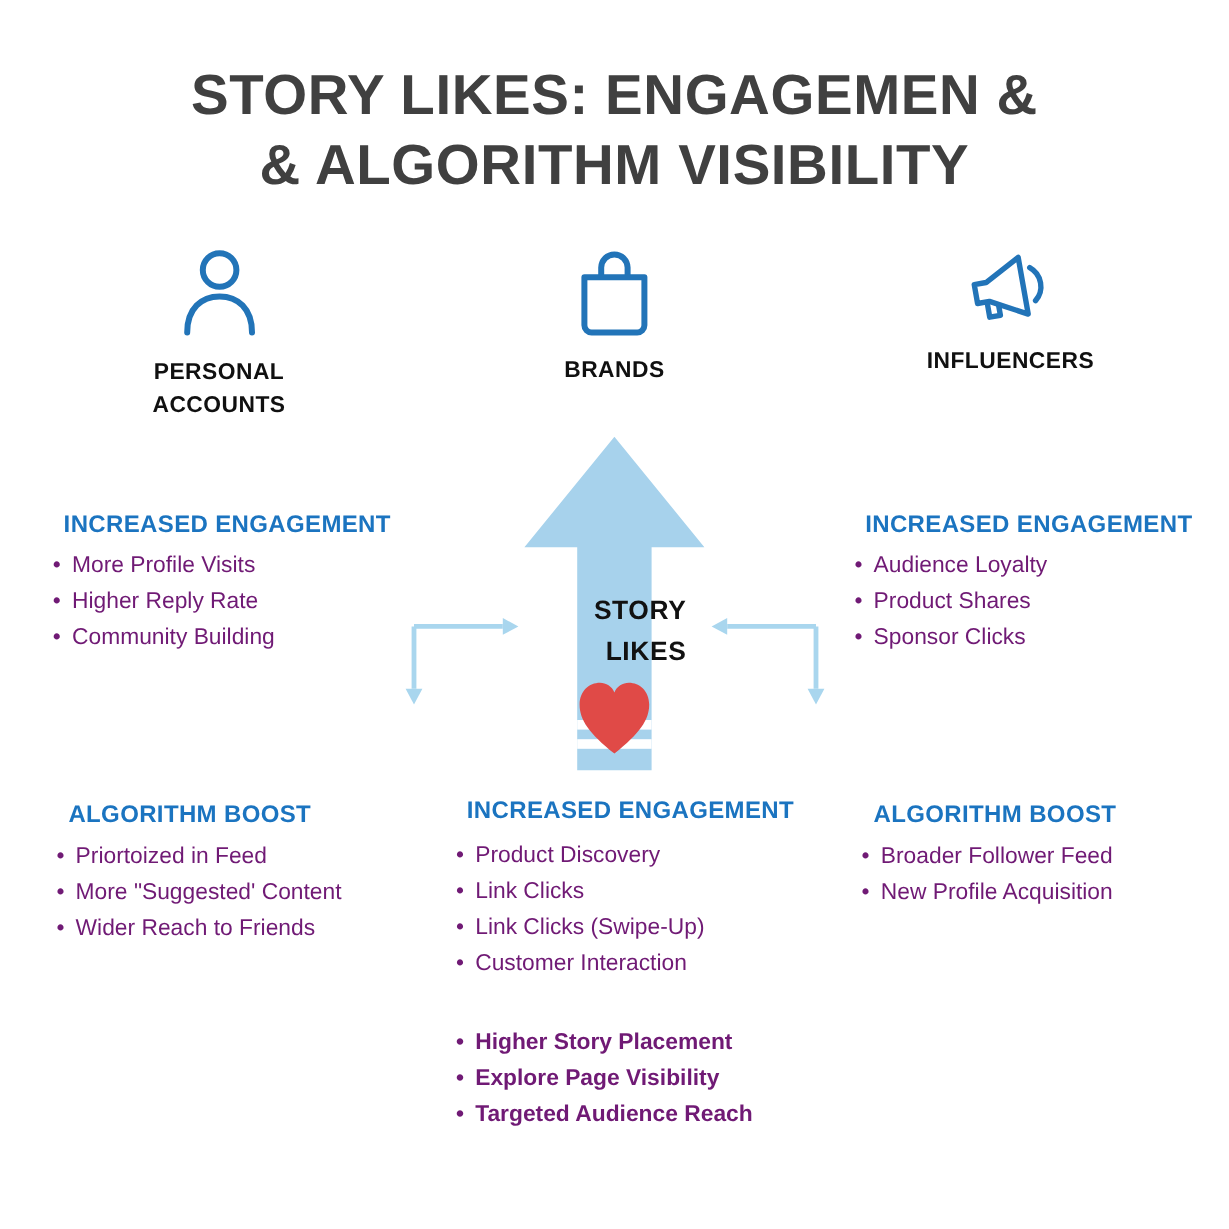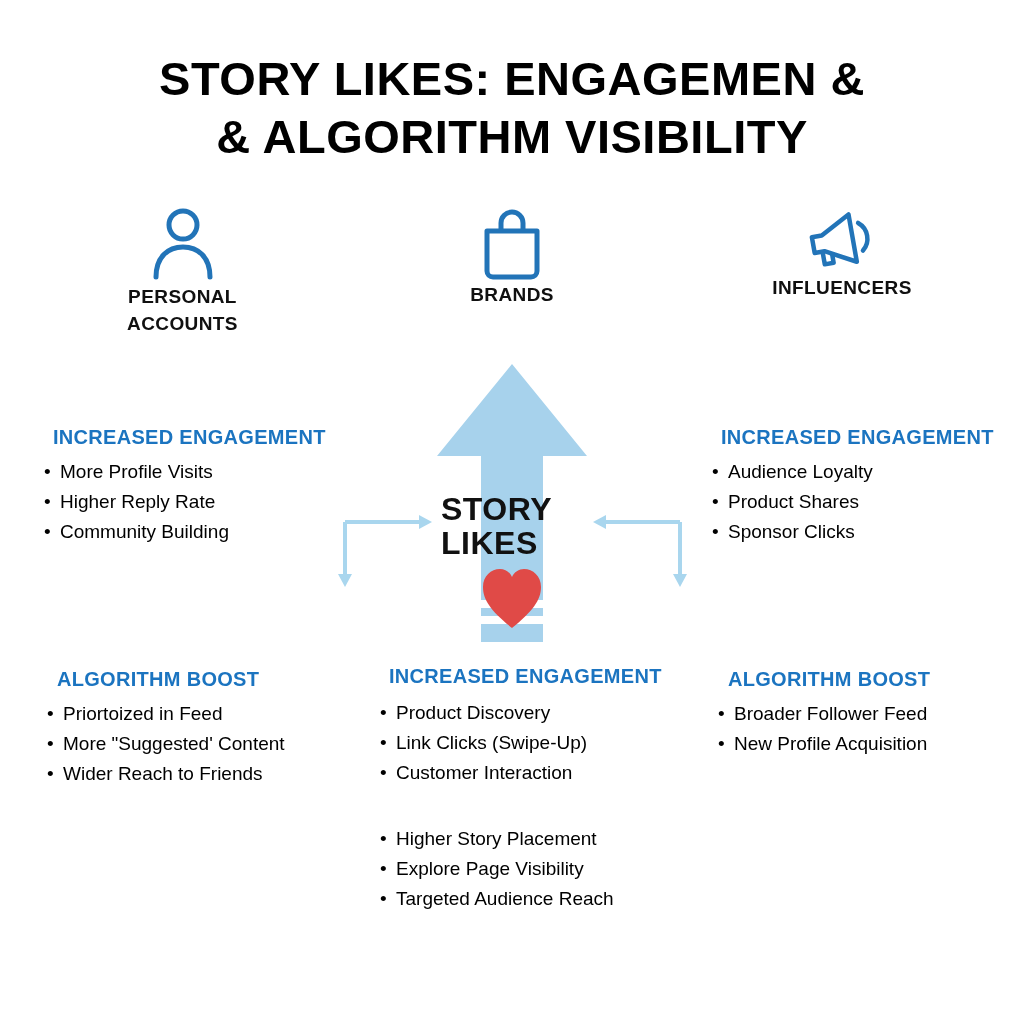--- a/index.html
+++ b/index.html
@@ -3,58 +3,58 @@
 <meta charset="utf-8">
 <style>
   html,body { margin:0; padding:0; background:#ffffff; }
   .canvas {
     position:relative; width:1024px; height:1024px; background:#ffffff;
     font-family:"Liberation Sans", sans-serif; overflow:hidden;
   }
   .title {
     position:absolute; top:50px; left:0; width:100%; margin:0;
     text-align:center; font-size:47px; line-height:58px;
-    color:#000000; font-weight:800; letter-spacing:0.5px;
+    color:#404040; font-weight:800; letter-spacing:0.5px;
   }
   .audience { position:absolute; text-align:center; }
   .audience .icon svg { display:block; margin:0 auto; }
   .audience-personal   { left:95px;  top:205px; width:175px; }
   .audience-brands     { left:427px; top:205px; width:170px; }
   .audience-influencers{ left:742px; top:208px; width:200px; }
   .audience-label {
-    font-weight:700; font-size:19px; color:#101010;
+    margin-top:14px; font-weight:700; font-size:19px; color:#101010;
     line-height:27px; letter-spacing:0.4px;
   }
   .big-arrow { position:absolute; left:433px; top:364px; width:158px; height:278px; }
   .arrow-text {
-    position:absolute; left:441px; top:492px; width:170px; text-align:left;
-    font-weight:800; font-size:32px; line-height:34px; color:#111111; letter-spacing:0.5px;
+    position:absolute; left:402px; top:492px; width:170px; text-align:right;
+    font-weight:800; font-size:22px; line-height:34px; color:#111111; letter-spacing:0.5px;
   }
   .connector { position:absolute; }
   .connector-left  { left:333px; top:512px; }
   .connector-right { left:590px; top:512px; }
   .section { position:absolute; }
   .section h2 {
     margin:0 0 12px 11px; font-size:20px; color:#1b74c0;
     font-weight:800; letter-spacing:0.3px;
   }
   .section ul { list-style:none; margin:0; padding:0; }
   .section li {
-    font-size:19px; color:#000000; margin-bottom:8px;
+    font-size:19px; color:#701a75; margin-bottom:8px;
     padding-left:18px; position:relative; line-height:22px;
   }
   .section li::before { content:"•"; position:absolute; left:2px; }
   .sec-left-top     { left:42px;  top:426px; width:290px; }
   .sec-right-top    { left:710px; top:426px; width:290px; }
   .sec-left-bottom  { left:45px;  top:668px; width:300px; }
   .sec-center-bottom{ left:378px; top:665px; width:300px; }
   .sec-right-bottom { left:716px; top:668px; width:300px; }
   .sec-left-bottom h2, .sec-right-bottom h2 { margin-left:12px; }
   .sec-center-bottom h2 { margin-bottom:14px; }
-  .gap-list { margin-top:44px !important; }
+  .gap-list { margin-top:44px !important;font-weight:bold; }
 </style>
 </head>
 <body>
 
 <div class="canvas">
 
   <h1 class="title">
     <span>STORY LIKES: ENGAGEMEN &amp;</span><br>
     <span>&amp; ALGORITHM VISIBILITY</span>
   </h1>
@@ -146,20 +146,21 @@
         <li>Priortoized in Feed</li>
         <li>More "Suggested' Content</li>
         <li>Wider Reach to Friends</li>
       </ul>
   </div>
 
   <div class="section sec-center-bottom">
     <h2>INCREASED ENGAGEMENT</h2>
     <ul>
         <li>Product Discovery</li>
+        <li>Link Clicks</li>
         <li>Link Clicks (Swipe-Up)</li>
         <li>Customer Interaction</li>
       </ul>
     <ul class="gap-list">
         <li>Higher Story Placement</li>
         <li>Explore Page Visibility</li>
         <li>Targeted Audience Reach</li>
       </ul>
   </div>
 

